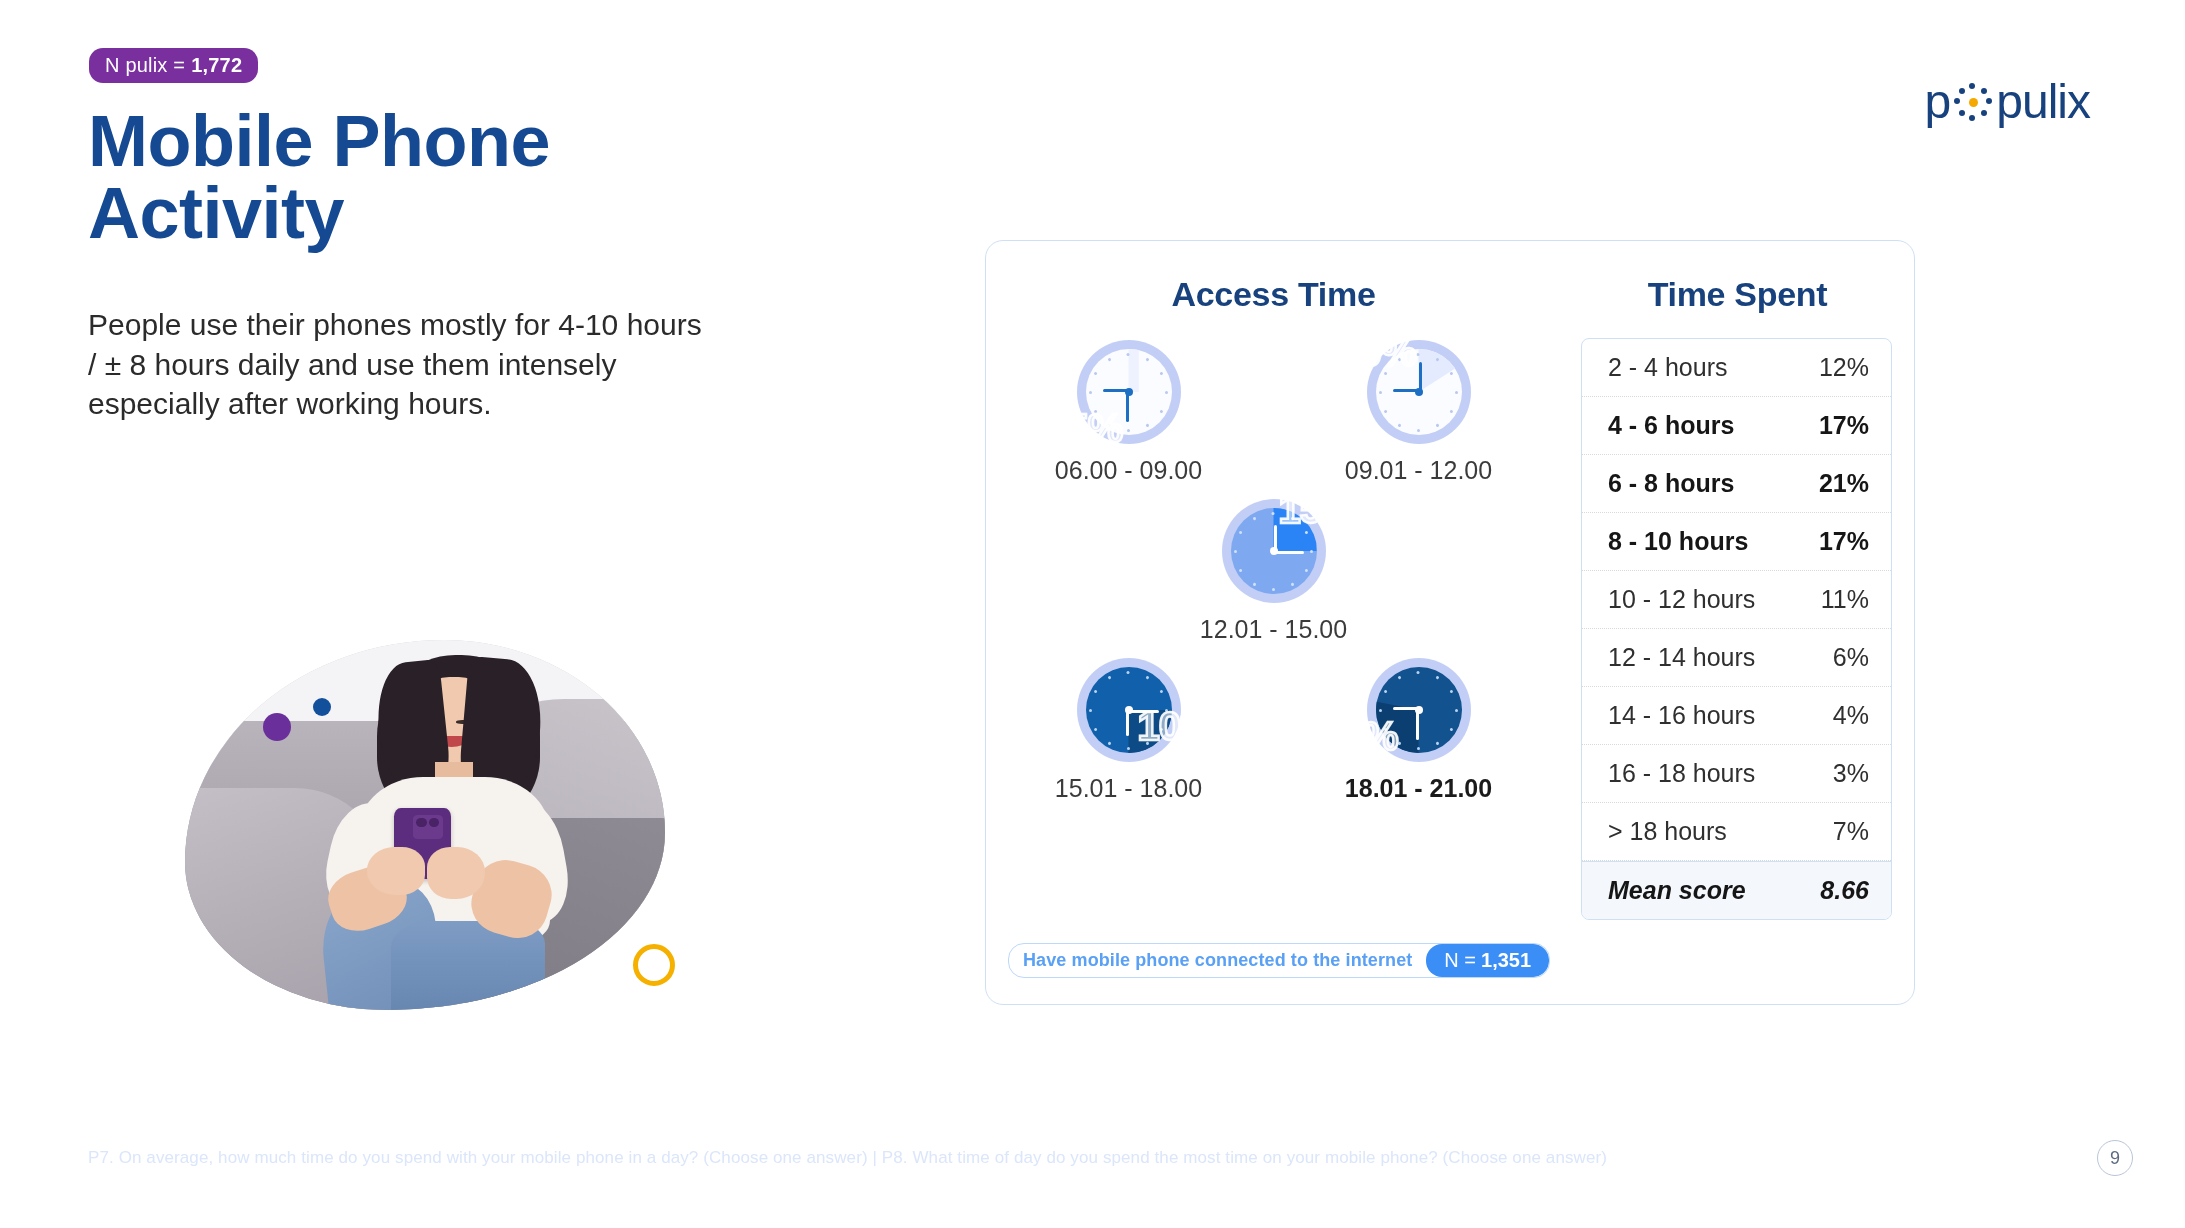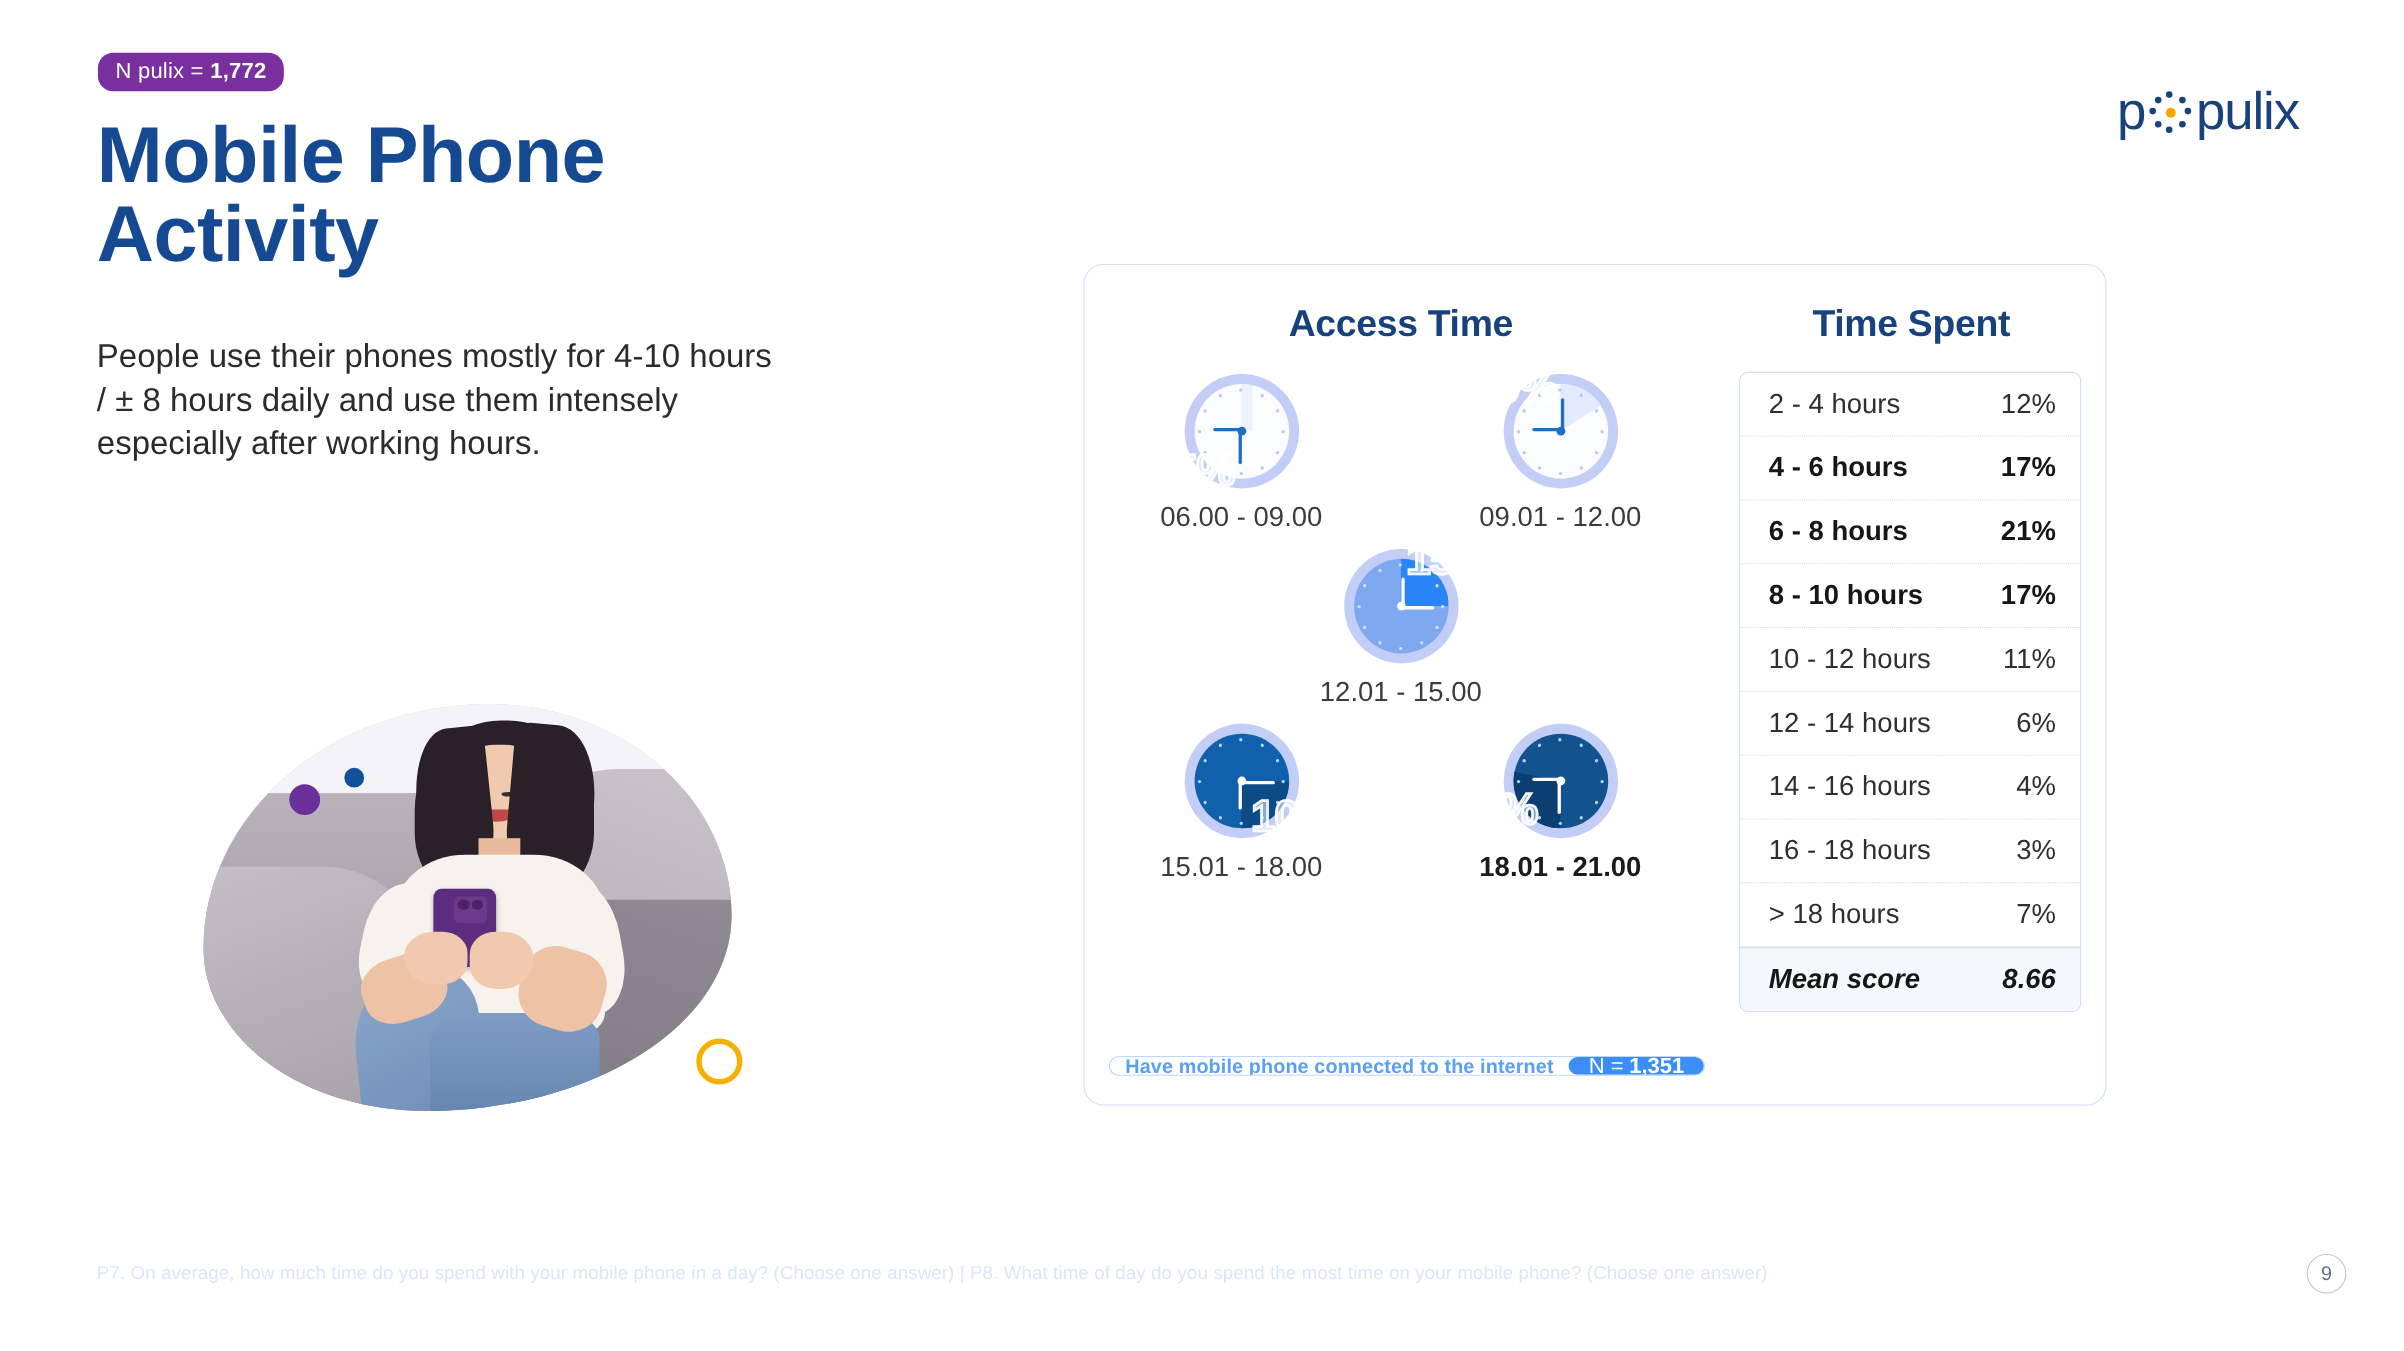--- a/index.html
+++ b/index.html
@@ -294,21 +294,21 @@
   .clock-label.bold{ font-weight:bold; color:#1b1b1b; }
 
   
   .n-pill{
     position:absolute; left:22px; bottom:26px;
     display:flex; align-items:stretch;
     border:1.5px solid #bcd8fb;
     border-radius:16px;
     overflow:hidden;
     background:#ffffff;
-    height:18px;
+    height:35px;
   }
   .n-pill .txt{
     display:flex; align-items:center;
     padding:0 14px;
     font-size:18px; color:#5aa0f5; font-weight:bold;
     letter-spacing:.1px;
   }
   .n-pill .val{
     display:flex; align-items:center; gap:5px;
     padding:0 18px;
@@ -527,21 +527,21 @@
               <span class="tick" style="transform:rotate(150deg) translate(0,-38px);background:#b7d3f2;"></span>
               <span class="tick" style="transform:rotate(180deg) translate(0,-38px);background:#b7d3f2;"></span>
               <span class="tick" style="transform:rotate(210deg) translate(0,-38px);background:#b7d3f2;"></span>
               <span class="tick" style="transform:rotate(240deg) translate(0,-38px);background:#b7d3f2;"></span>
               <span class="tick" style="transform:rotate(270deg) translate(0,-38px);background:#b7d3f2;"></span>
               <span class="tick" style="transform:rotate(300deg) translate(0,-38px);background:#b7d3f2;"></span>
               <span class="tick" style="transform:rotate(330deg) translate(0,-38px);background:#b7d3f2;"></span>
               <span class="hand" style="width:26px;height:3px;background:#ffffff;transform:rotate(90deg);"></span>
               <span class="hand" style="width:30px;height:3px;background:#ffffff;transform:rotate(0deg);"></span>
               <span class="hub" style="background:#ffffff;"></span>
-              <span class="pct" style="right:-34px;bottom:0;">10%</span>
+              <span class="pct" style="right:-34px;bottom:16px;">10%</span>
             </div>
             <div class="clock-label">15.01 - 18.00</div>
           </div>
 
           <div class="clock-item">
             <div class="clock">
               <div class="ring"></div>
               <div class="face" style="background:#12528f;"></div>
               <div class="wedge" style="background:#0b3f72;clip-path:polygon(50% 50%, 50% 100%, 0% 100%, 0% 40%);"></div>
               <span class="tick" style="transform:translate(-0.5px,-38px);background:#b7d3f2;"></span>

